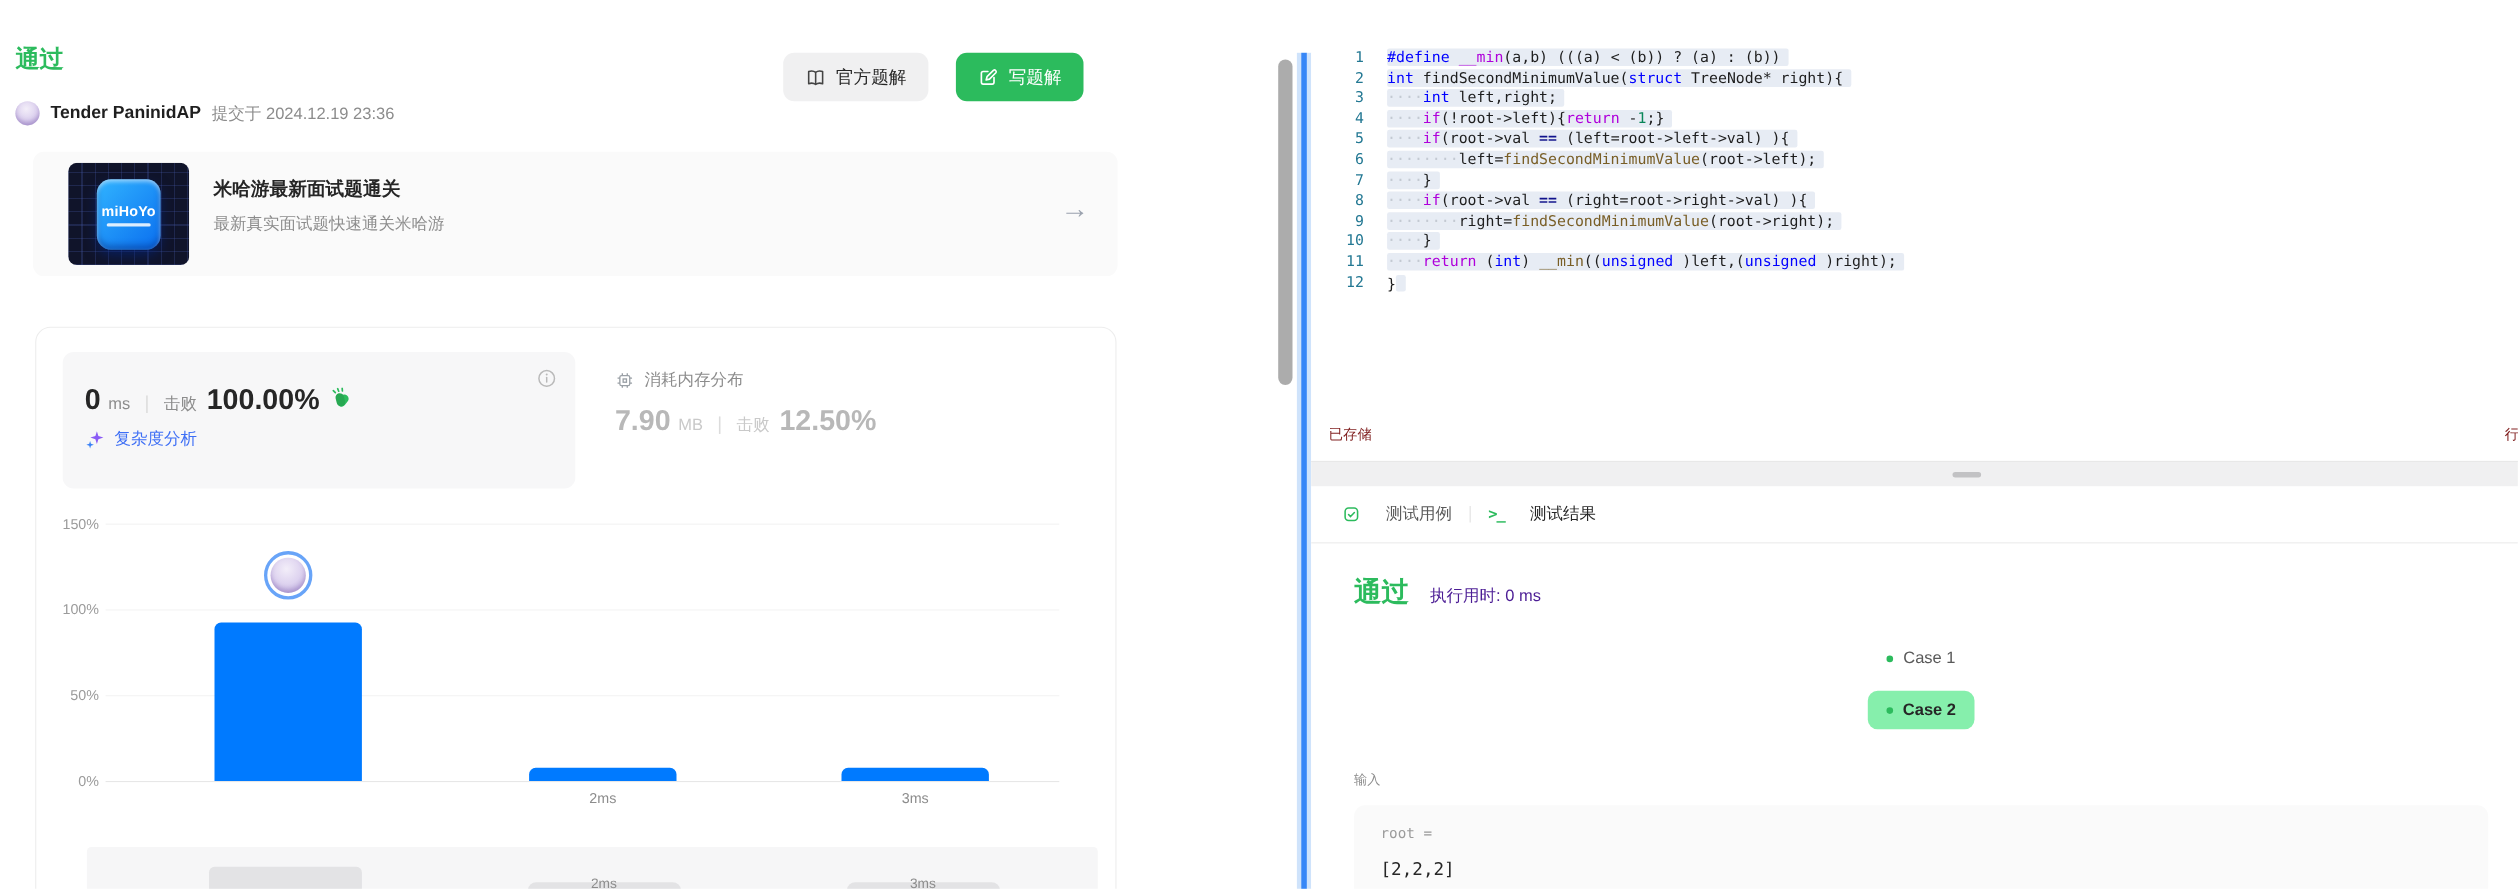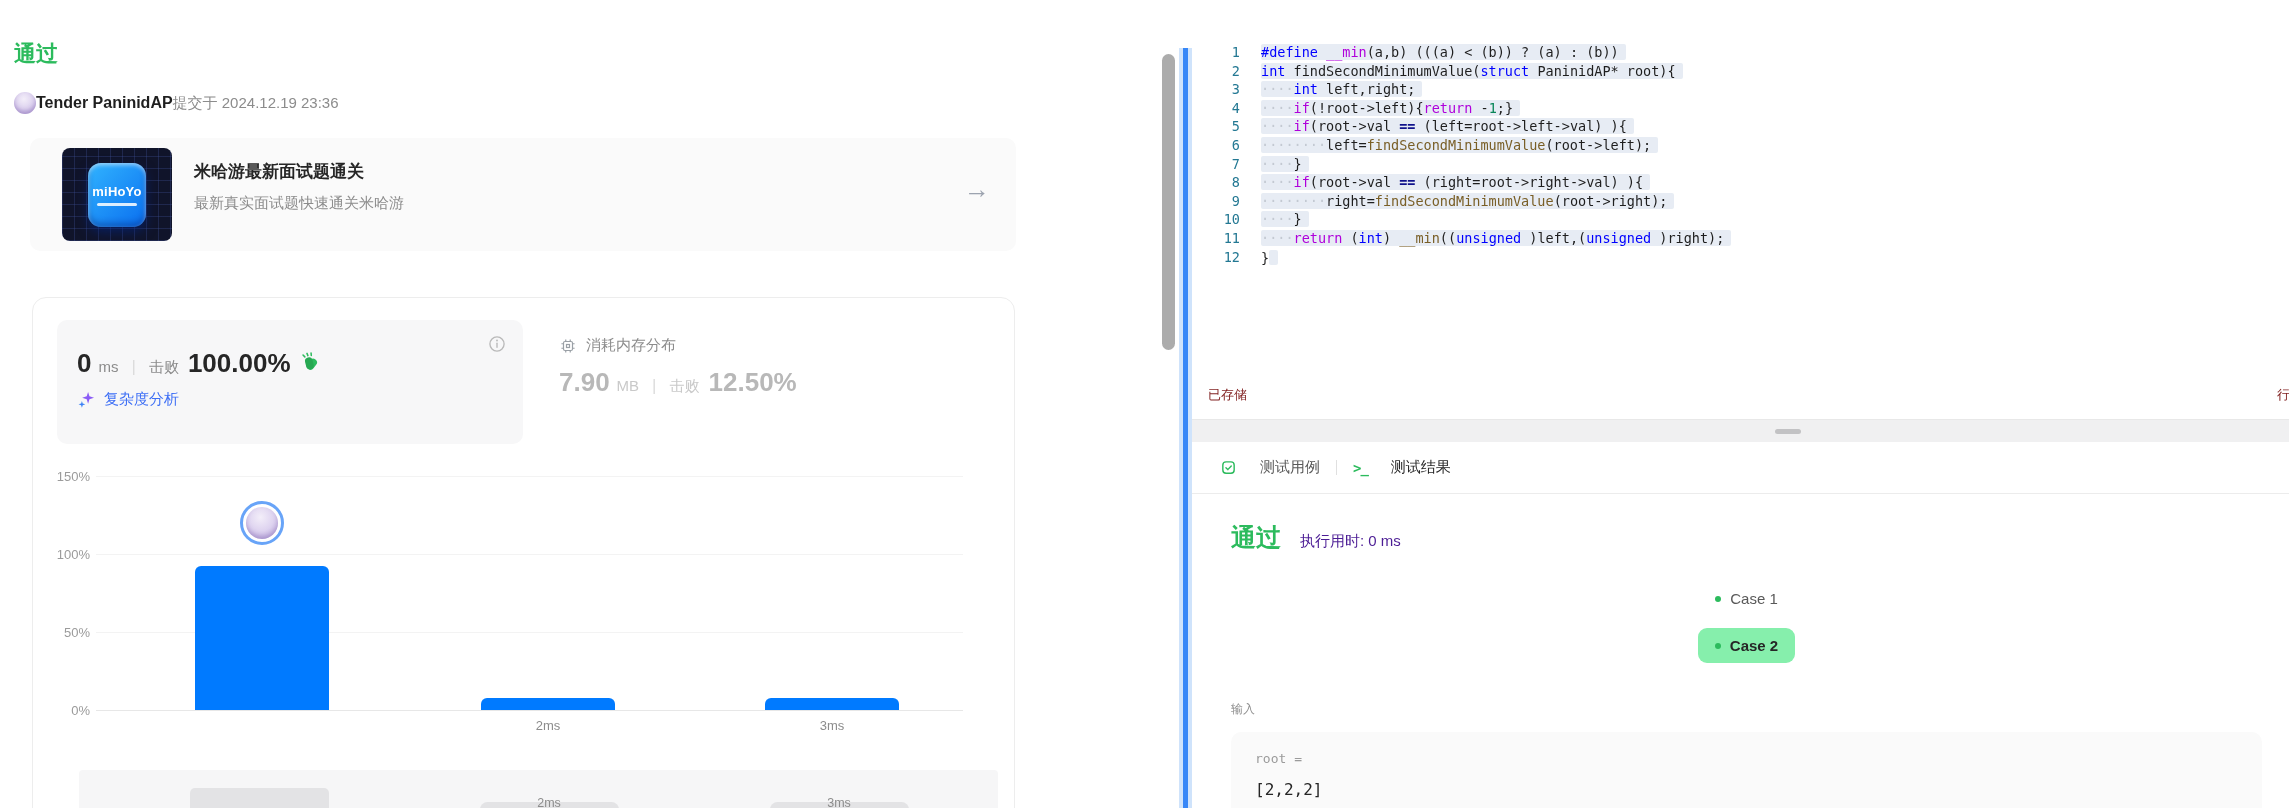--- a/index.html
+++ b/index.html
@@ -9,21 +9,21 @@
 
   
   #left-panel{position:absolute;left:0;top:0;width:1155px;height:808px;background:#fff;}
   .status-h1{position:absolute;left:14px;top:-9px;margin:0;font-size:22px;font-weight:700;color:#2cbb5d;}
   .head-btns{position:absolute;left:712px;top:0;display:flex;gap:25px;}
   .hbtn{display:flex;align-items:center;gap:9px;height:44px;padding:0 20px;border:none;border-radius:10px;
         background:#f0f0f1;color:#262626;font-size:16px;font-family:inherit;cursor:pointer;}
   .hbtn.green{background:#2cbb5d;color:#fff;}
   .hbtn svg{width:19px;height:19px;}
 
-  .user-row{position:absolute;left:14px;top:44px;display:flex;align-items:center;}
+  .user-row{position:absolute;left:14px;top:44px;display:flex;align-items:center;gap:10px;}
   .avatar{width:22px;height:22px;border-radius:50%;flex:none;
           background:radial-gradient(circle at 45% 32%,#f3eef9 0%,#ddd2ef 50%,#b3a1d6 100%);
           box-shadow:inset 0 -3px 4px rgba(120,90,170,.35);}
   .uname{font-size:16px;font-weight:700;color:#1f1f1f;}
   .usub{font-size:15px;color:#8c8c8c;}
 
   .banner{position:absolute;left:30px;top:90px;width:986px;height:113px;background:#fafafa;border-radius:10px;cursor:pointer;}
   .blogo{position:absolute;left:32px;top:10px;width:110px;height:93px;border-radius:8px;background:#10142a;overflow:hidden;
          background-image:repeating-linear-gradient(0deg,rgba(70,90,170,.28) 0 1px,transparent 1px 12px),
                           repeating-linear-gradient(90deg,rgba(70,90,170,.28) 0 1px,transparent 1px 12px);
@@ -127,20 +127,35 @@
 </style>
 </head>
 <body>
 
 <div id="app">
 
   <section id="left-panel">
 
     <h1 class="status-h1">通过</h1>
 
+    <div class="head-btns">
+      <button class="hbtn">
+        <svg viewBox="0 0 24 24" fill="none" stroke="#444" stroke-width="1.8" stroke-linejoin="round">
+            <path d="M12 6c-2.2-1.8-5.2-1.9-8-1v14c2.8-.9 5.8-.8 8 1 2.2-1.8 5.2-1.9 8-1V5c-2.8-.9-5.8-.8-8 1zM12 6v14"></path>
+          </svg>
+        <span>官方题解</span>
+      </button>
+      <button class="hbtn green">
+        <svg viewBox="0 0 24 24" fill="none" stroke="#fff" stroke-width="1.9" stroke-linecap="round" stroke-linejoin="round">
+            <path d="M11.5 5H6a2 2 0 0 0-2 2v10.5a2 2 0 0 0 2 2h10.5a2 2 0 0 0 2-2V12"></path>
+            <path d="M17.8 3.7a2 2 0 0 1 2.8 2.8l-7.3 7.3-3.8 1 1-3.8z"></path>
+          </svg>
+        <span>写题解</span>
+      </button>
+    </div>
 
     <div class="user-row">
       <span class="avatar"></span>
       <span class="uname">Tender PaninidAP</span>
       <span class="usub">提交于 2024.12.19 23:36</span>
     </div>
 
     <div class="banner">
       <div class="blogo">
         <div class="blogo-core">
@@ -232,21 +247,21 @@
   </section>
 
   <div id="left-scrollbar"></div>
   <div id="divider"></div>
 
   <section id="right-panel">
 
     <div id="editor">
       <div id="code-lines">
           <div class="code-line"><span class="ln">1</span><span class="lc"><span class="sel"><span class="tk-k">#define</span><span class="tk-p"> </span><span class="tk-m">__min</span><span class="tk-p">(a,b) (((a) &lt; (b)) ? (a) : (b))</span></span></span></div>
-          <div class="code-line"><span class="ln">2</span><span class="lc"><span class="sel"><span class="tk-k">int</span><span class="tk-p"> findSecondMinimumValue(</span><span class="tk-k">struct</span><span class="tk-p"> PaninidAP* root){</span></span></span></div>
+          <div class="code-line"><span class="ln">2</span><span class="lc"><span class="sel"><span class="tk-k">int</span><span class="tk-p"> findSecondMinimumValue(</span><span class="tk-k">struct</span><span class="tk-p"> TreeNode* right){</span></span></span></div>
           <div class="code-line"><span class="ln">3</span><span class="lc"><span class="sel"><span class="tk-w">····</span><span class="tk-k">int</span><span class="tk-p"> left,right;</span></span></span></div>
           <div class="code-line"><span class="ln">4</span><span class="lc"><span class="sel"><span class="tk-w">····</span><span class="tk-m">if</span><span class="tk-p">(!root-&gt;left){</span><span class="tk-m">return</span><span class="tk-p"> -</span><span class="tk-n">1</span><span class="tk-p">;}</span></span></span></div>
           <div class="code-line"><span class="ln">5</span><span class="lc"><span class="sel"><span class="tk-w">····</span><span class="tk-m">if</span><span class="tk-p">(root-&gt;val </span><span class="tk-b">==</span><span class="tk-p"> (left=root-&gt;left-&gt;val) ){</span></span></span></div>
           <div class="code-line"><span class="ln">6</span><span class="lc"><span class="sel"><span class="tk-w">········</span><span class="tk-p">left=</span><span class="tk-f">findSecondMinimumValue</span><span class="tk-p">(root-&gt;left);</span></span></span></div>
           <div class="code-line"><span class="ln">7</span><span class="lc"><span class="sel"><span class="tk-w">····</span><span class="tk-p">}</span></span></span></div>
           <div class="code-line"><span class="ln">8</span><span class="lc"><span class="sel"><span class="tk-w">····</span><span class="tk-m">if</span><span class="tk-p">(root-&gt;val </span><span class="tk-b">==</span><span class="tk-p"> (right=root-&gt;right-&gt;val) ){</span></span></span></div>
           <div class="code-line"><span class="ln">9</span><span class="lc"><span class="sel"><span class="tk-w">········</span><span class="tk-p">right=</span><span class="tk-f">findSecondMinimumValue</span><span class="tk-p">(root-&gt;right);</span></span></span></div>
           <div class="code-line"><span class="ln">10</span><span class="lc"><span class="sel"><span class="tk-w">····</span><span class="tk-p">}</span></span></span></div>
           <div class="code-line"><span class="ln">11</span><span class="lc"><span class="sel"><span class="tk-w">····</span><span class="tk-m">return</span><span class="tk-p"> (</span><span class="tk-k">int</span><span class="tk-p">) </span><span class="tk-f">__min</span><span class="tk-p">((</span><span class="tk-k">unsigned</span><span class="tk-p"> )left,(</span><span class="tk-k">unsigned</span><span class="tk-p"> )right);</span></span></span></div>
           <div class="code-line"><span class="ln">12</span><span class="lc"><span><span class="tk-p">}</span></span><span class="sel tail"></span></span></div>

